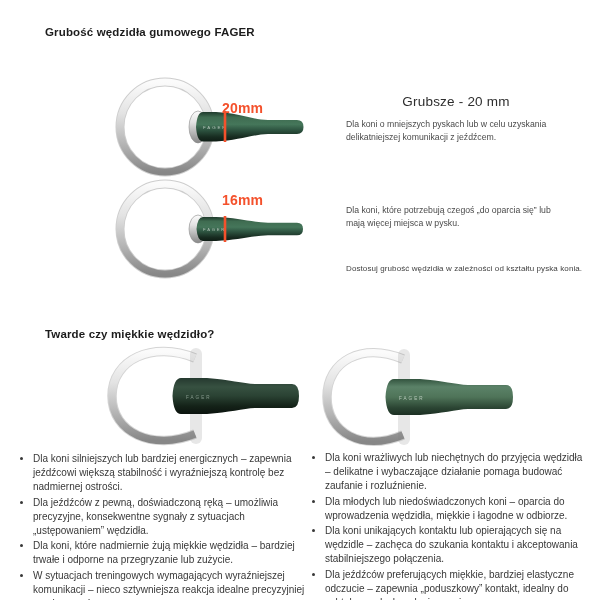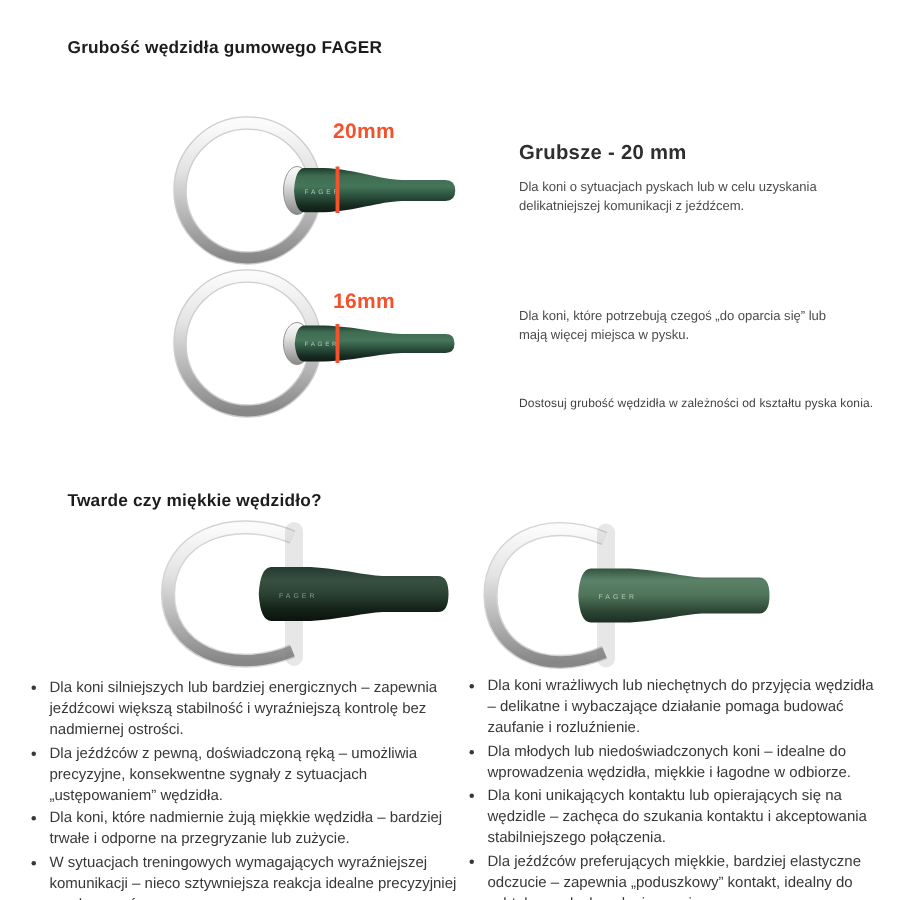--- a/index.html
+++ b/index.html
@@ -15,21 +15,21 @@
     font-size:11.5px;font-weight:bold;color:#1c1c1c;letter-spacing:.15px;
   }
   .section-title{
     left:45px;top:328px;
     font-size:11.5px;font-weight:bold;color:#1c1c1c;letter-spacing:.15px;
   }
   .size-label{
     font-size:14px;font-weight:bold;letter-spacing:.2px;
   }
   .info-block h2{
-    margin:0;font-size:13.5px;font-weight:700;color:#2e2e2e;letter-spacing:.2px;
+    margin:0;font-size:13.5px;font-weight:400;color:#2e2e2e;letter-spacing:.2px;text-align:center;
   }
   .info-block p{
     margin:9px 0 0 0;font-size:8.7px;line-height:1.55;color:#4b4b4b;
   }
   .info-block.second p{margin-top:13px;}
   .note{
     left:346px;top:264px;width:240px;
     font-size:8px;color:#3f3f3f;letter-spacing:.1px;
   }
   .col{line-height:1.42;}
@@ -90,25 +90,25 @@
 <div class="abs page-title">Grubość wędzidła gumowego FAGER</div>
 
 <svg class="abs" style="left:100px;top:75px" width="220" height="105" viewBox="0 0 220 105">
   <circle cx="65" cy="52" r="45" fill="none" stroke="#6f6f6f" stroke-width="9" opacity="0.35"></circle>
   <circle cx="65" cy="52" r="45" fill="none" stroke="url(#silver)" stroke-width="7.2"></circle>
   <ellipse cx="98" cy="52" rx="9" ry="16" fill="url(#silver)" stroke="#8a8a8a" stroke-width="0.6"></ellipse>
   <path d="M 103,37 Q 97,37 96,52 Q 97,66.5 103,66.5 L 116,66.5 C 138,65.5 152,59.5 168,59 L 197,59 Q 203.5,59 203.5,52 Q 203.5,45 197,45 L 168,45 C 152,44.5 138,38 116,37 Z" fill="url(#gradGreen)"></path>
   <text x="103" y="54" font-size="4.4" letter-spacing="1.9" fill="#cfdad2" opacity="0.8" font-family="Liberation Sans, sans-serif">FAGER</text>
   <line x1="125" y1="36" x2="125" y2="67" stroke="#f4512c" stroke-width="2.6"></line>
 </svg>
-<div class="abs size-label" style="left:222px;top:79px;color:#f4512c">20mm</div>
+<div class="abs size-label" style="left:222px;top:100px;color:#f4512c">20mm</div>
 
 <div class="abs info-block" style="left:346px;top:94px;width:220px">
   <h2>Grubsze - 20 mm</h2>
-  <p>Dla koni o sytuacjach pyskach lub w celu uzyskania delikatniejszej komunikacji z jeźdźcem.</p>
+  <p>Dla koni o mniejszych pyskach lub w celu uzyskania delikatniejszej komunikacji z jeźdźcem.</p>
 </div>
 
 <svg class="abs" style="left:100px;top:177px" width="220" height="105" viewBox="0 0 220 105">
   <circle cx="65" cy="52" r="45" fill="none" stroke="#6f6f6f" stroke-width="9" opacity="0.35"></circle>
   <circle cx="65" cy="52" r="45" fill="none" stroke="url(#silver)" stroke-width="7.2"></circle>
   <ellipse cx="98" cy="52" rx="9" ry="14" fill="url(#silver)" stroke="#8a8a8a" stroke-width="0.6"></ellipse>
   <path d="M 103,40 Q 97.5,40 96.5,52 Q 97.5,64 103,64 L 116,64 C 138,63.2 152,58.8 168,58.3 L 197,58.3 Q 203,58.3 203,52 Q 203,45.7 197,45.7 L 168,45.7 C 152,45.2 138,40.8 116,40 Z" fill="url(#gradGreen)"></path>
   <text x="103" y="53.8" font-size="4.2" letter-spacing="1.8" fill="#cfdad2" opacity="0.8" font-family="Liberation Sans, sans-serif">FAGER</text>
   <line x1="125" y1="39" x2="125" y2="65" stroke="#f4512c" stroke-width="2.6"></line>
 </svg>
@@ -145,17 +145,17 @@
     <li>Dla koni silniejszych lub bardziej energicznych – zapewnia jeźdźcowi większą stabilność i wyraźniejszą kontrolę bez nadmiernej ostrości.</li>
     <li>Dla jeźdźców z pewną, doświadczoną ręką – umożliwia precyzyjne, konsekwentne sygnały z sytuacjach „ustępowaniem” wędzidła.</li>
     <li>Dla koni, które nadmiernie żują miękkie wędzidła – bardziej trwałe i odporne na przegryzanie lub zużycie.</li>
     <li>W sytuacjach treningowych wymagających wyraźniejszej komunikacji – nieco sztywniejsza reakcja idealne precyzyjniej przekazywać pomoce.</li>
   </ul>
 </div>
 
 <div class="abs col col-right">
   <ul>
     <li>Dla koni wrażliwych lub niechętnych do przyjęcia wędzidła – delikatne i wybaczające działanie pomaga budować zaufanie i rozluźnienie.</li>
-    <li>Dla młodych lub niedoświadczonych koni – idealne do wprowadzenia wędzidła, miękkie i łagodne w odbiorze.</li>
+    <li>Dla młodych lub niedoświadczonych koni – oparcia do wprowadzenia wędzidła, miękkie i łagodne w odbiorze.</li>
     <li>Dla koni unikających kontaktu lub opierających się na wędzidle – zachęca do szukania kontaktu i akceptowania stabilniejszego połączenia.</li>
     <li>Dla jeźdźców preferujących miękkie, bardziej elastyczne odczucie – zapewnia „poduszkowy” kontakt, idealny do subtelnego doskonalenia czucia.</li>
   </ul>
 </div>
 
 </body></html>

